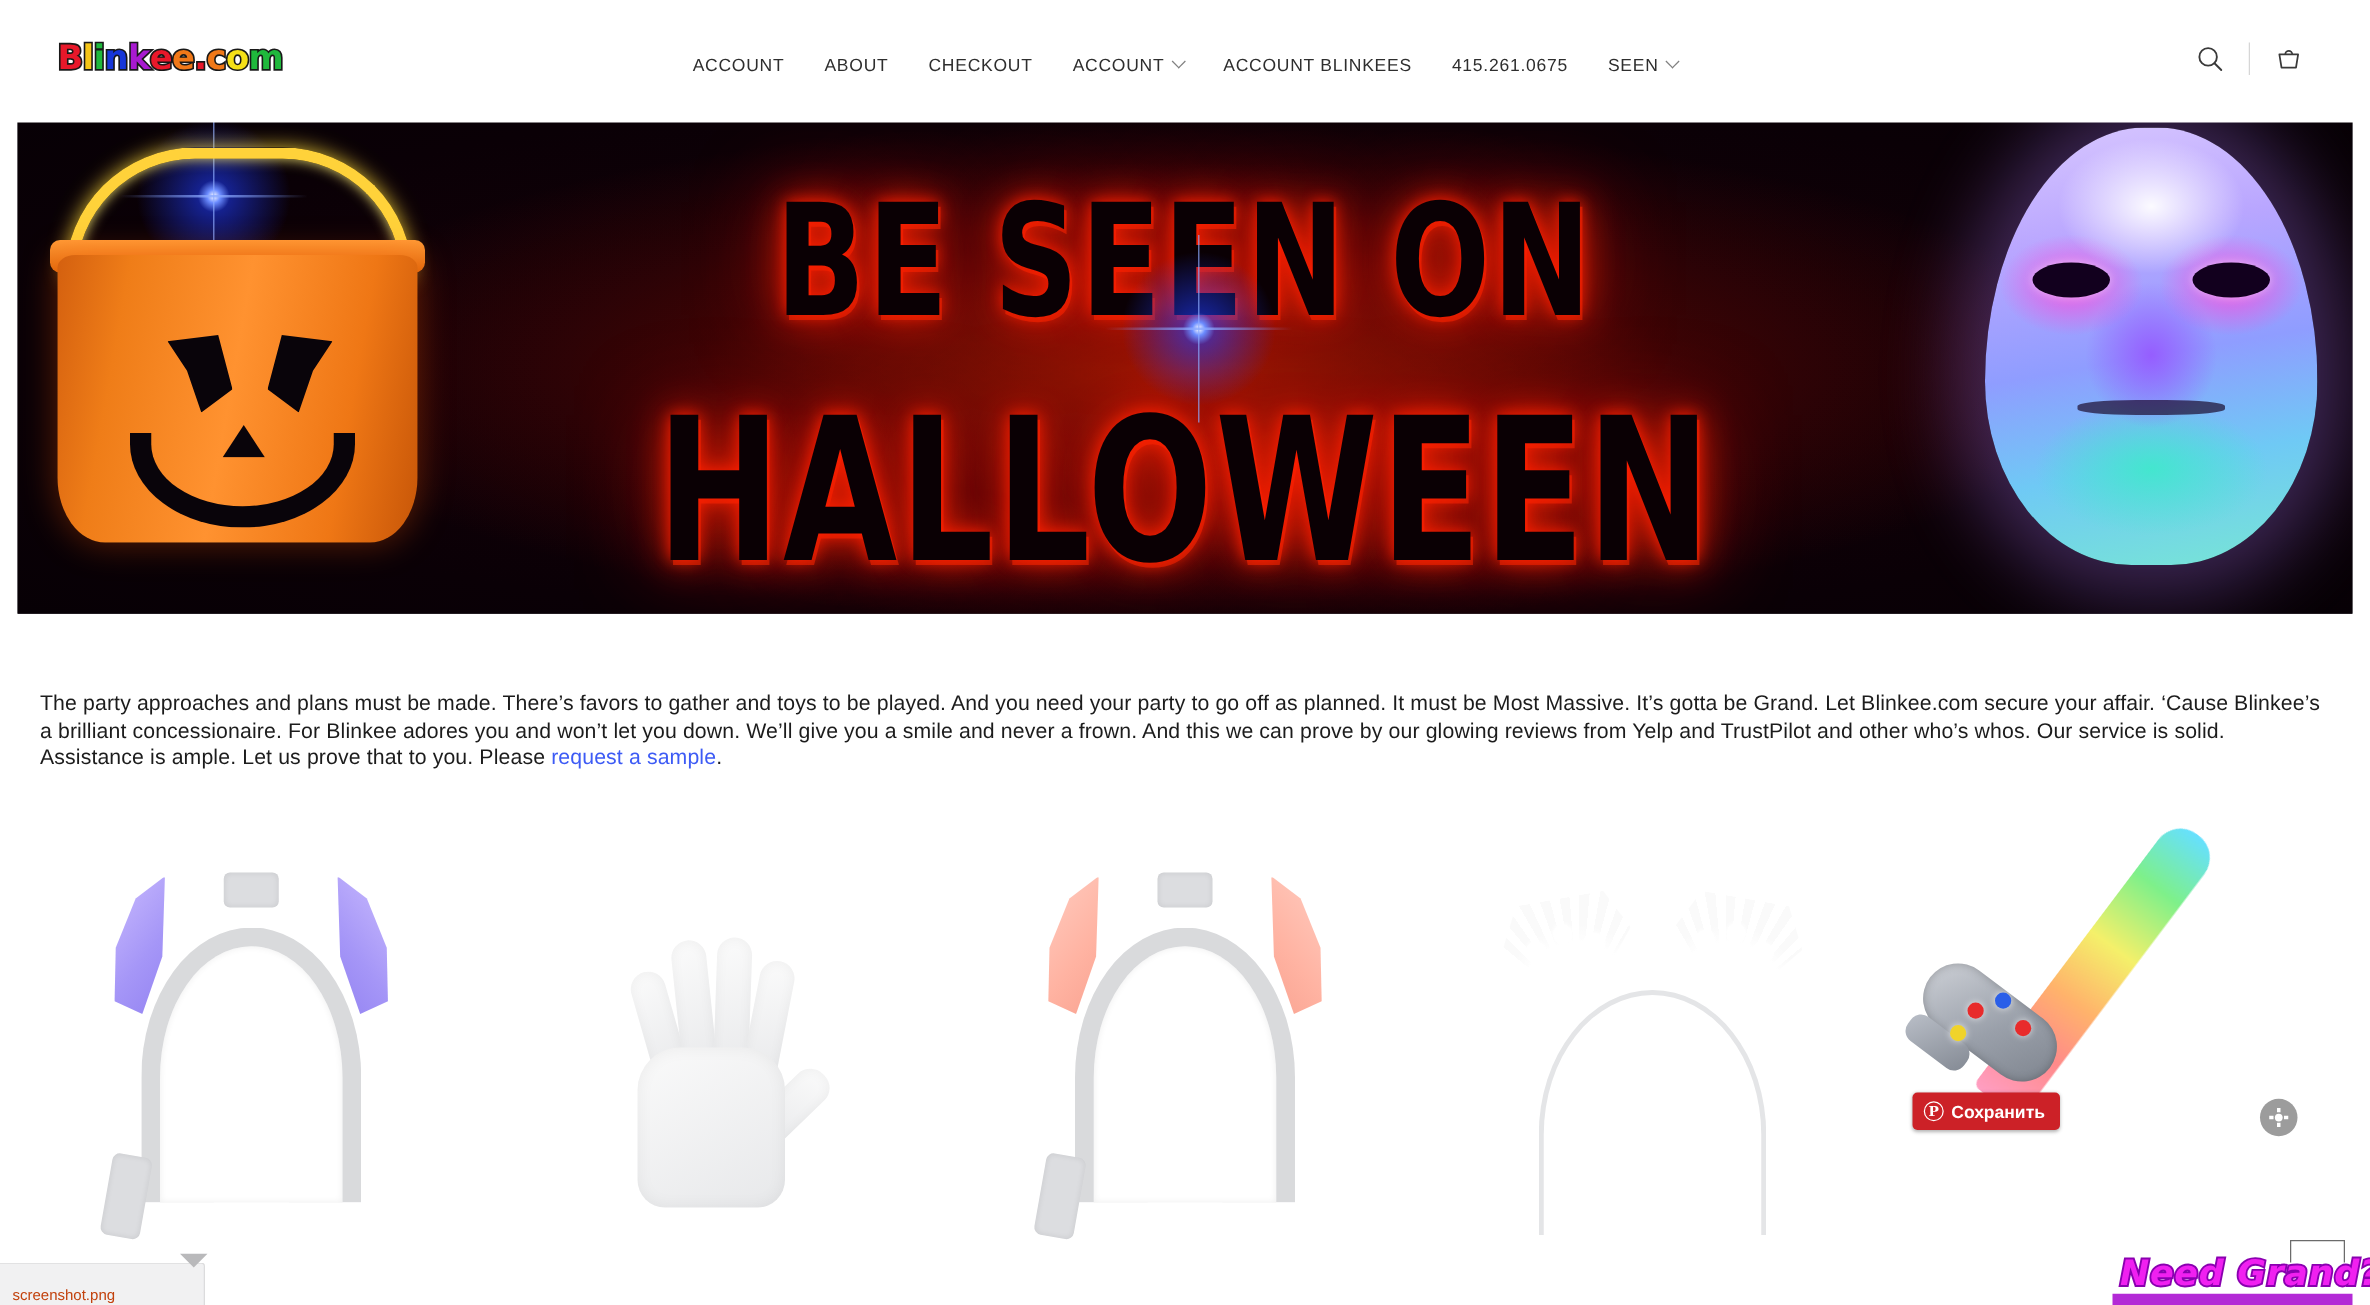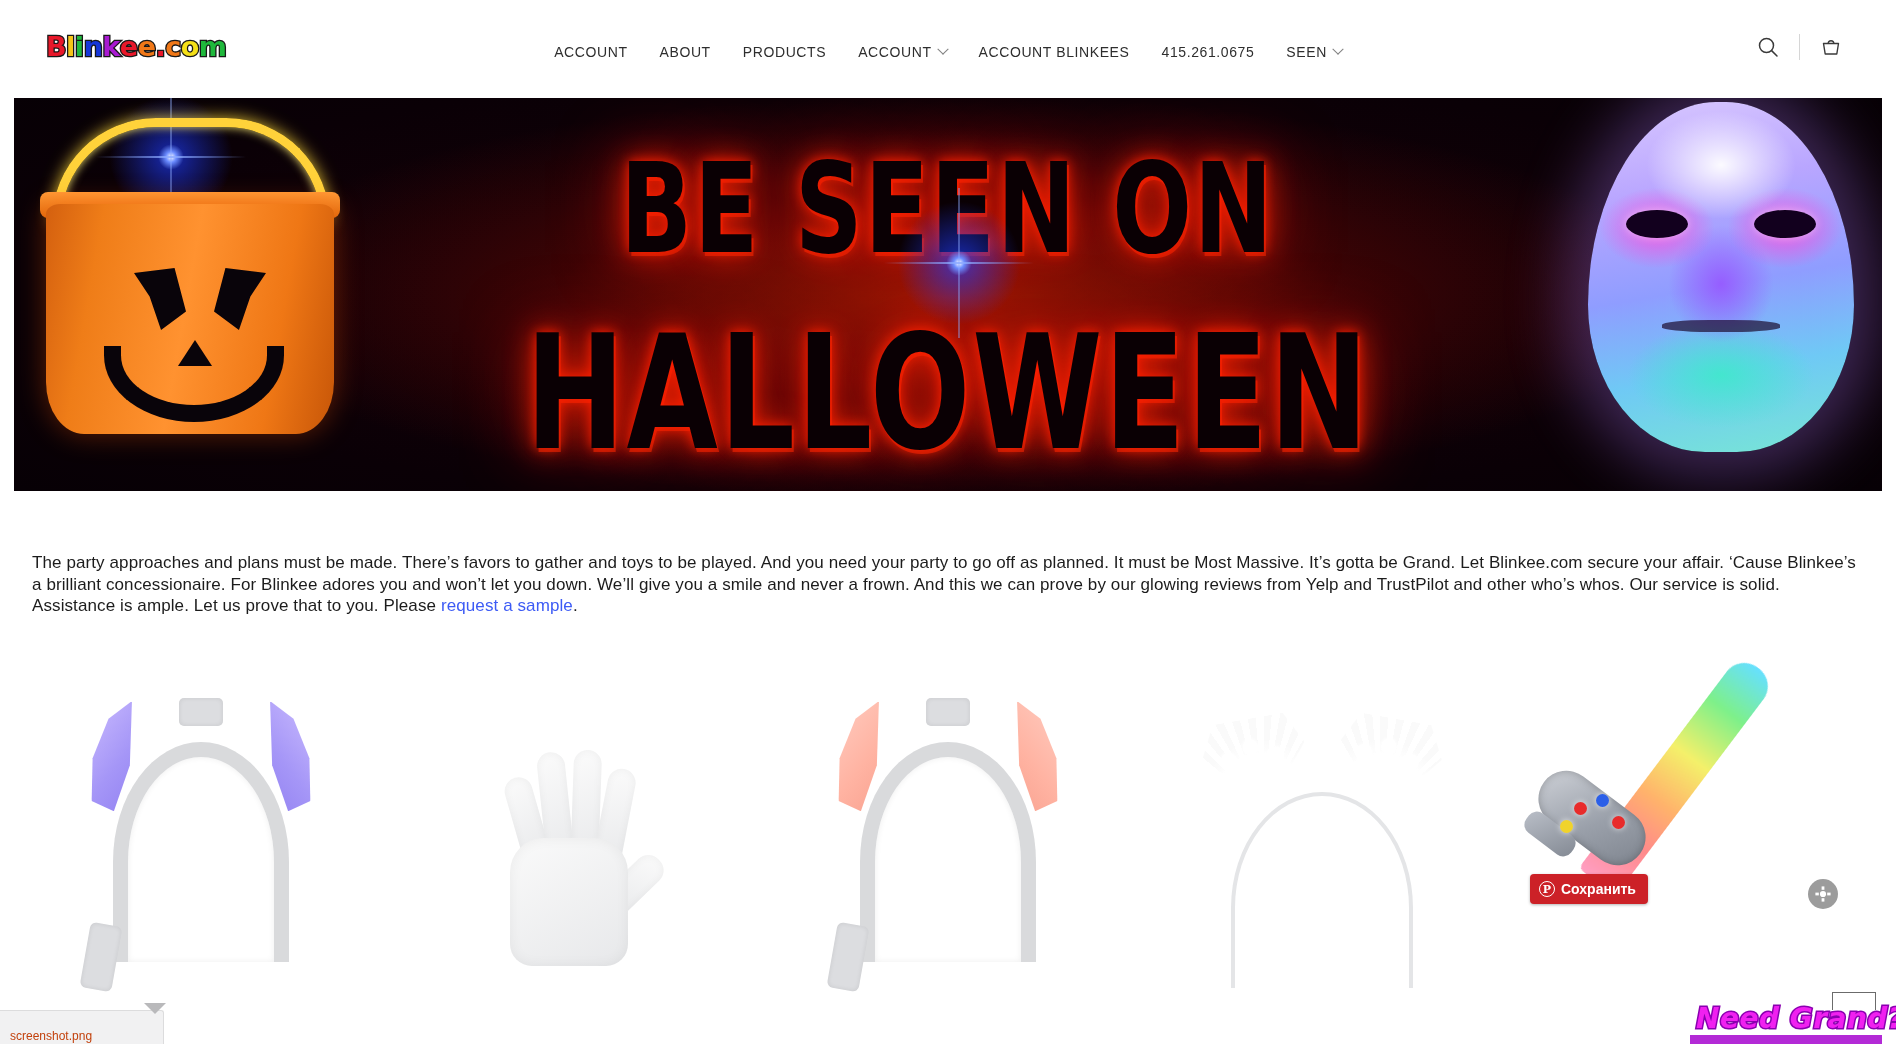--- a/index.html
+++ b/index.html
@@ -551,21 +551,21 @@
     </div>
 
   <nav class="nav" id="nav">
       <div class="nav-item">
         <span>ACCOUNT</span>
       </div>
       <div class="nav-item">
         <span>ABOUT</span>
       </div>
       <div class="nav-item">
-        <span>PRODUCTS</span>
+        <span>CHECKOUT</span>
       </div>
       <div class="nav-item">
         <span>ACCOUNT</span>
         <span class="chev"></span>
       </div>
       <div class="nav-item">
         <span>ACCOUNT BLINKEES</span>
       </div>
       <div class="nav-item">
         <span>415.261.0675</span>

